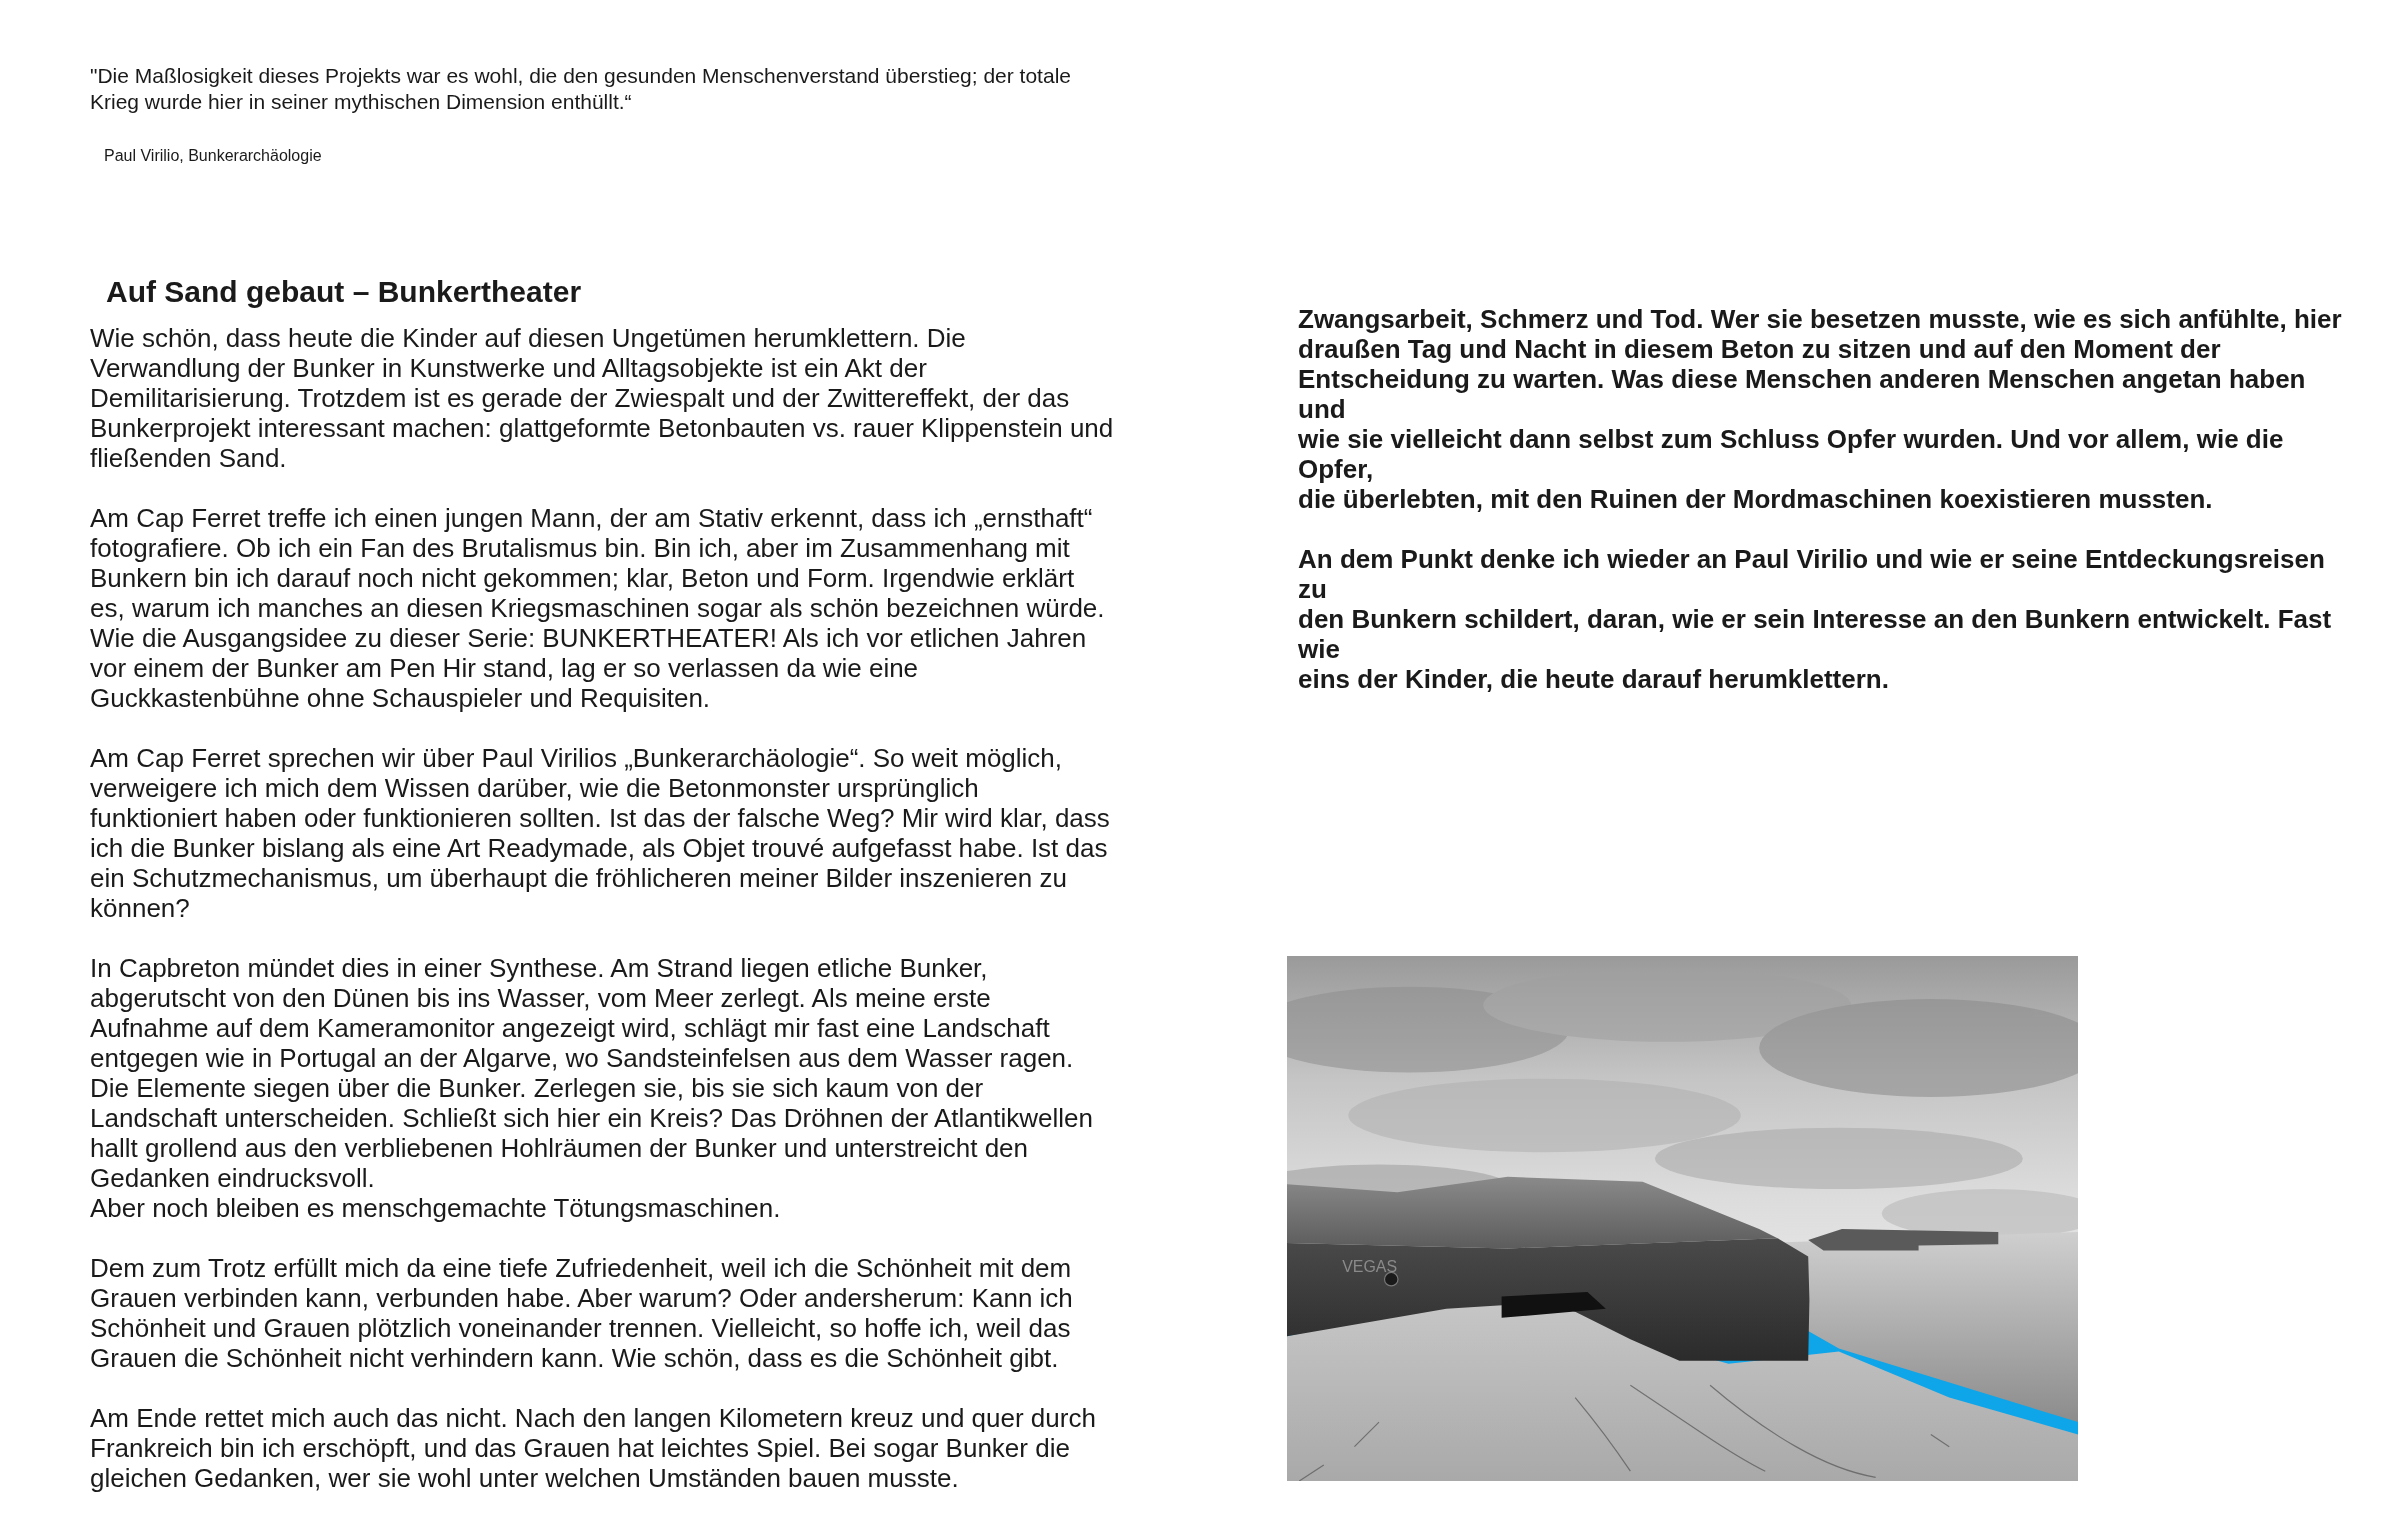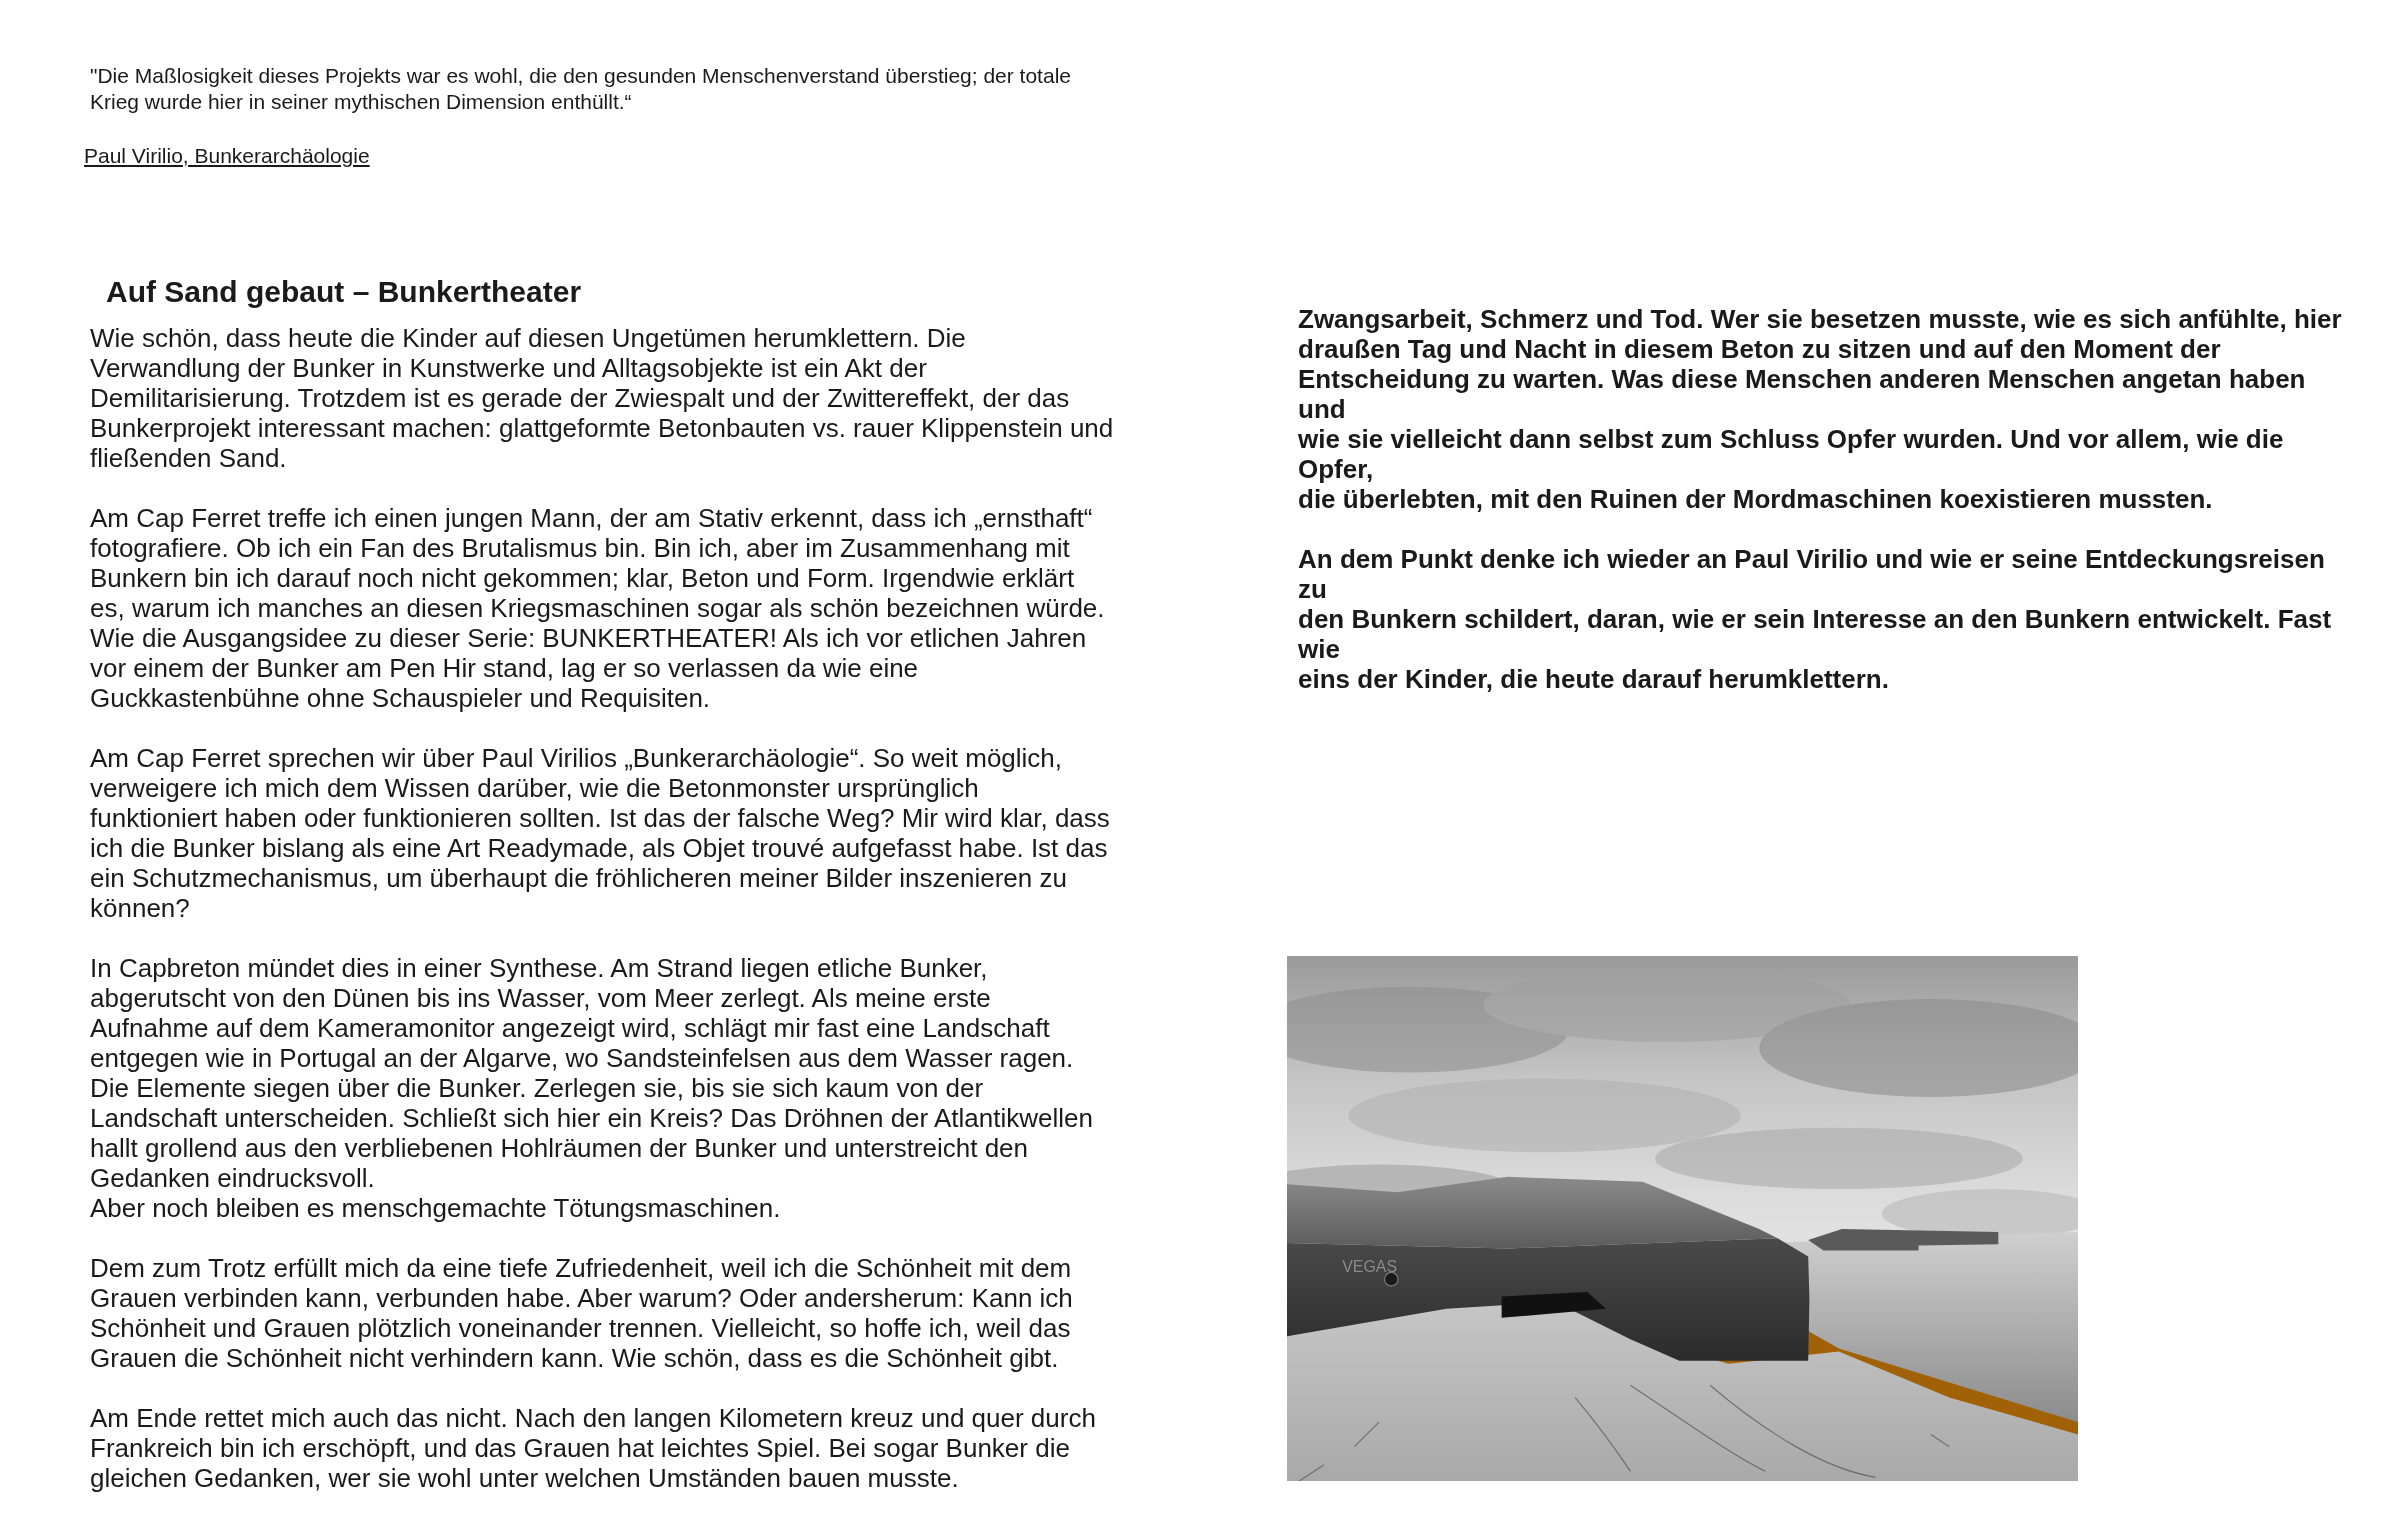--- a/index.html
+++ b/index.html
@@ -2,30 +2,30 @@
 <html style="font-size:9.8px"><head>
   <meta charset="utf-8">
   <style>
     html, body { margin: 0; padding: 0; background: #ffffff; }
     body {
       width: 2401px; height: 1540px; position: relative; overflow: hidden;
       font-family: "Liberation Sans", sans-serif; color: #1a1a1a;
     }
     .abs { position: absolute; }
     .quote { left: 90px; top: 63px; width: 1103px; font-size: 21px; line-height: 26px; }
-    .quote-author { left: 84px; top: 143px; font-size: 21px; line-height: 26px; text-decoration: underline; }
+    .quote-author { left: 104px; top: 143px; font-size: 16px; line-height: 26px; }
     .heading { left: 90px; top: 257px; font-size: 30px; font-weight: bold; line-height: 37px; margin: 16px; }
     .col { font-size: 26px; line-height: 30px; }
     .col-left { left: 90px; top: 323px; width: 1054px; }
     .col-right { left: 1298px; top: 304px; width: 1054px; font-weight: bold; }
     .col p { margin: 0 0 30px 0; white-space: pre-line; }
     .gap-large { height: 60px; }
     .photo {
       left: 1287px; top: 956px; width: 791px; height: 525px; overflow: hidden;
-      background: #a16207;
+      background: #0ea5e9;
     }
     .photo svg { display: block; width: 100%; height: 100%; }
   </style>
 </head>
 <body>
 
 <div class="abs quote" style="white-space: pre-line;">"Die Maßlosigkeit dieses Projekts war es wohl, die den gesunden Menschenverstand überstieg; der totale
 Krieg wurde hier in seiner mythischen Dimension enthüllt.“</div>
 <div class="abs quote-author">Paul Virilio, Bunkerarchäologie</div>
 

